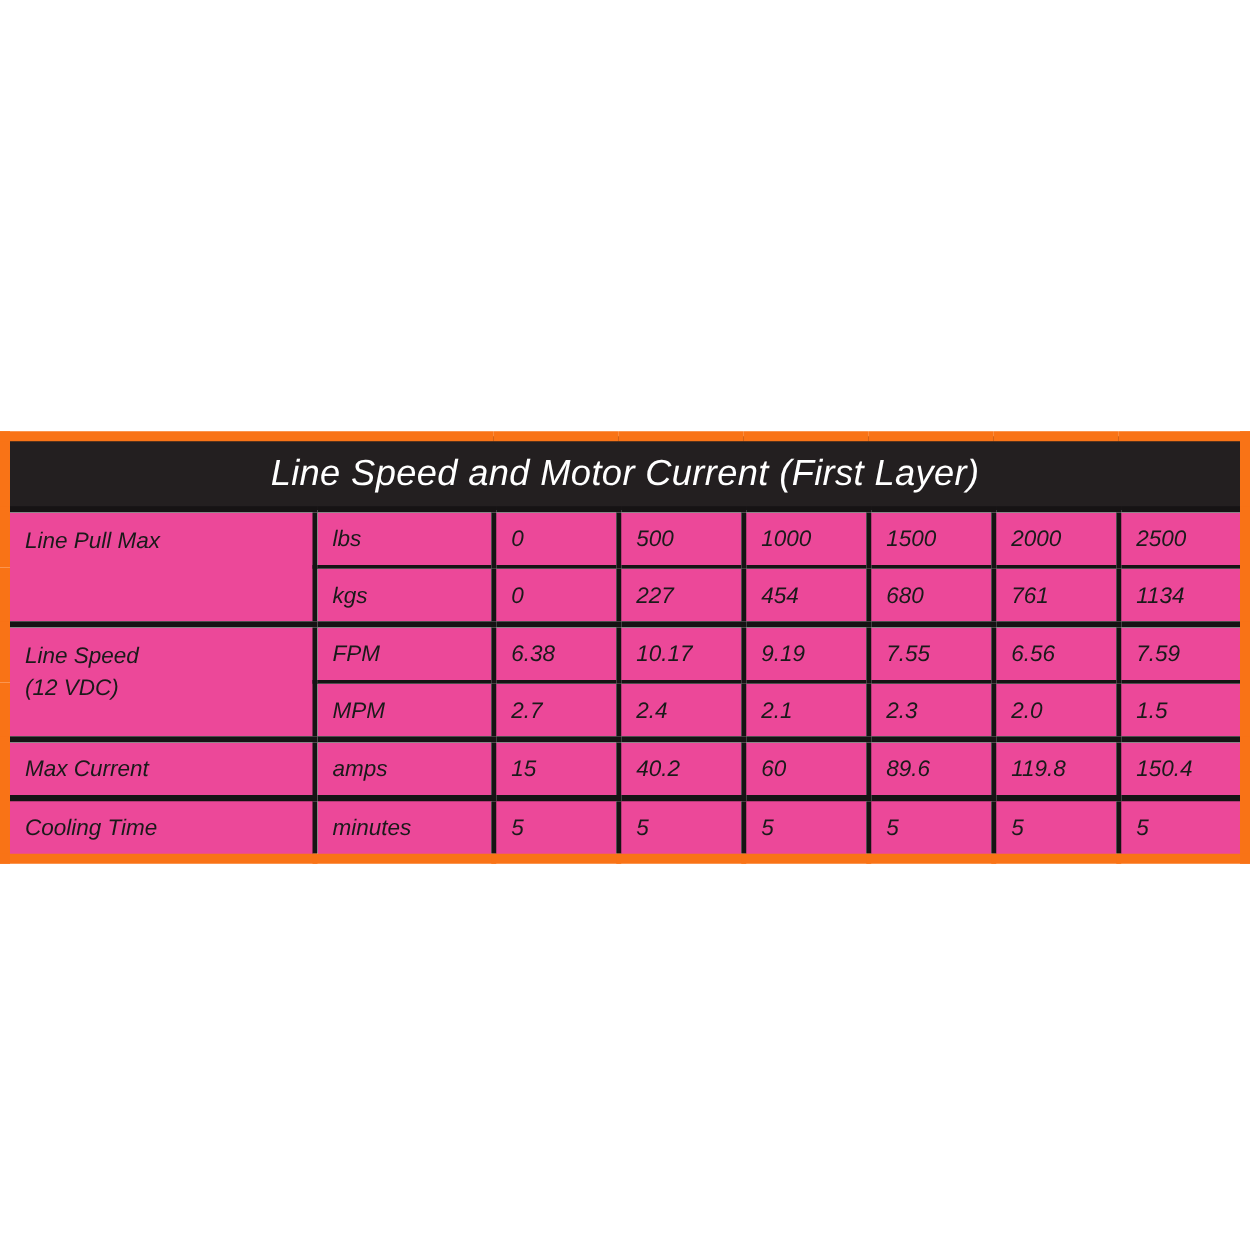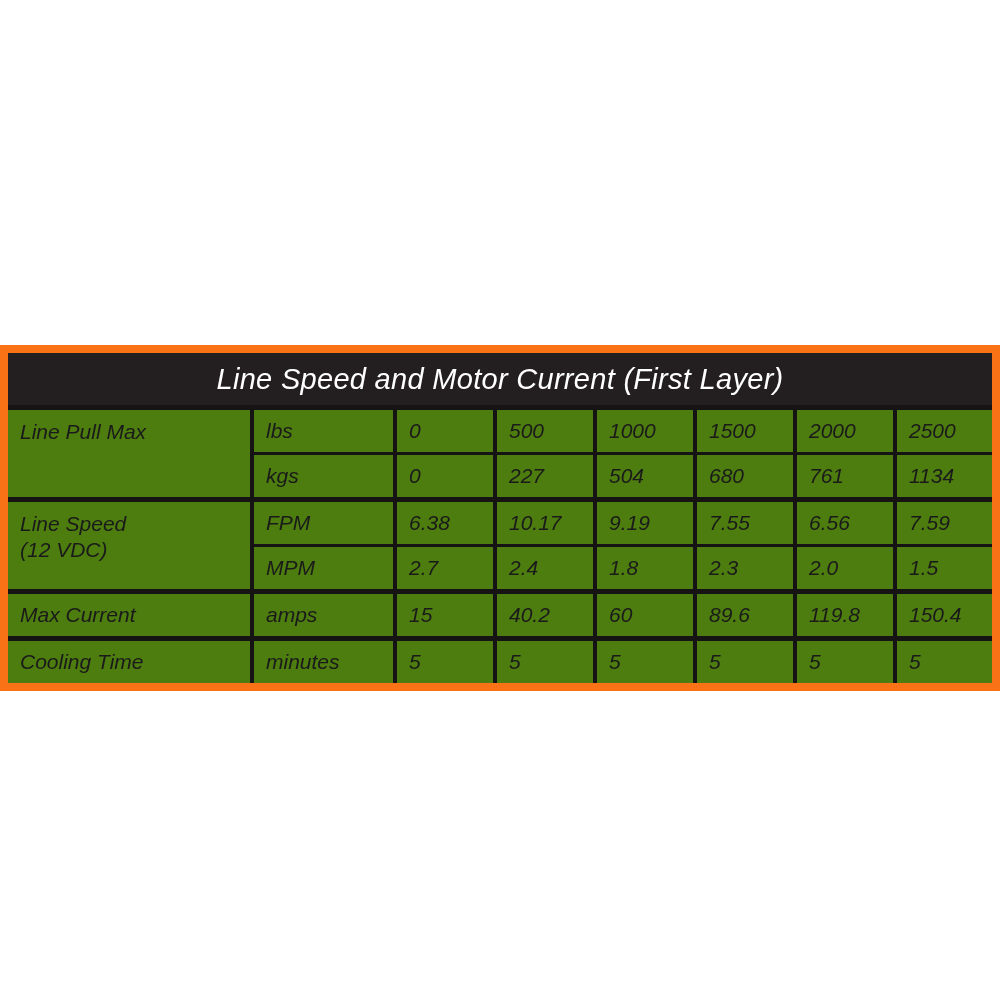--- a/index.html
+++ b/index.html
@@ -33,23 +33,23 @@
     height: 52px;
     text-align: center;
     vertical-align: middle;
     padding: 0;
     border: 4px solid #161314;
   }
   td {
     border: 3px solid #161314;
     border-left-width: 4px;
     border-right-width: 4px;
-    background: #4d7c0f;
+    background: #ec4899;
     color: #1a1a1a;
-    font-size: 21px;
+    font-size: 18px;
     height: 42px;
     padding: 0 4px 0 12px;
     vertical-align: middle;
     white-space: nowrap;
     overflow: hidden;
   }
   tr.group-start > td { border-top-width: 5px; }
   td.label-cell {
     vertical-align: top;
     padding-top: 9px;
@@ -87,21 +87,21 @@
         <td>500</td>
         <td>1000</td>
         <td>1500</td>
         <td>2000</td>
         <td>2500</td>
       </tr>
       <tr>
         <td>kgs</td>
         <td>0</td>
         <td>227</td>
-        <td>504</td>
+        <td>454</td>
         <td>680</td>
         <td>761</td>
         <td>1134</td>
       </tr>
 
       <tr class="group-start">
         <td class="label-cell" rowspan="2">
           <div>Line Speed</div>
           <div>(12 VDC)</div>
         </td>
@@ -110,21 +110,21 @@
         <td>10.17</td>
         <td>9.19</td>
         <td>7.55</td>
         <td>6.56</td>
         <td>7.59</td>
       </tr>
       <tr>
         <td>MPM</td>
         <td>2.7</td>
         <td>2.4</td>
-        <td>1.8</td>
+        <td>2.1</td>
         <td>2.3</td>
         <td>2.0</td>
         <td>1.5</td>
       </tr>
 
       <tr class="group-start">
         <td>Max Current</td>
         <td>amps</td>
         <td>15</td>
         <td>40.2</td>

